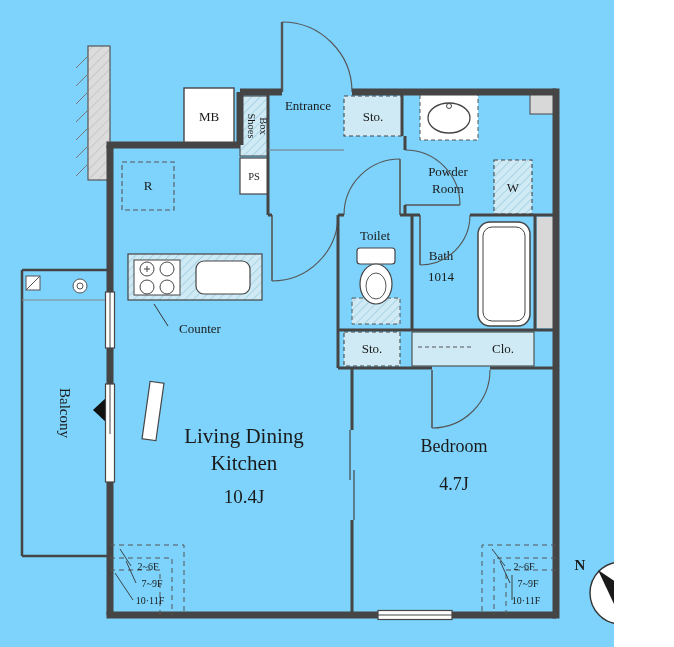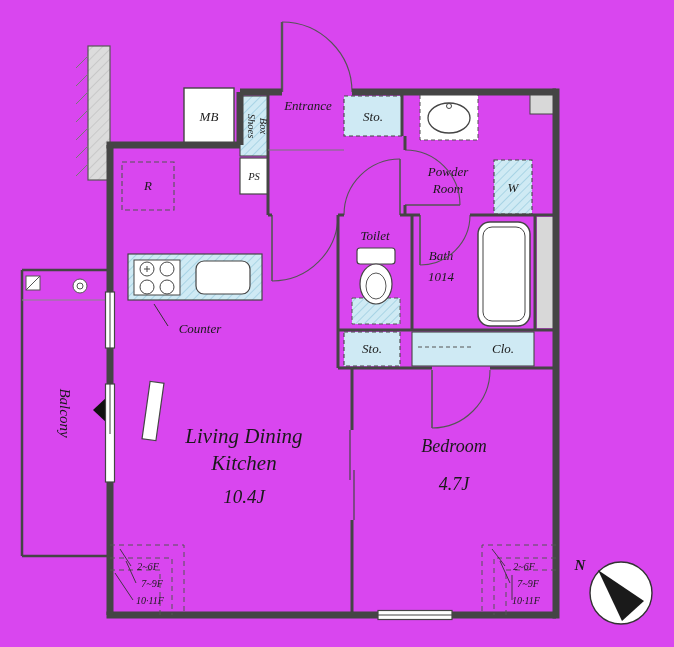--- a/index.html
+++ b/index.html
@@ -1,17 +1,17 @@
 <!DOCTYPE html>
 <html><head>
 <meta charset="utf-8">
 <style>
   html,body{margin:0;padding:0;background:#ffffff;}
-  .stage{position:relative;width:674px;height:647px;background:#d946ef;overflow:hidden;
-         font-family:"Liberation Serif",serif;font-style:italic;}
+  .stage{position:relative;width:614px;height:647px;background:#7dd3fc;overflow:hidden;
+         font-family:"Liberation Serif",serif;}
   svg text{font-family:"Liberation Serif",serif;fill:#1a1a1a;}
   .lbl{font-size:13px;}
   .lbl-sm{font-size:10.5px;}
   .lbl-xs{font-size:10px;}
   .room-big{font-size:21px;}
   .room-size{font-size:19px;}
   .room-med{font-size:18px;}
   .vert{font-size:15px;}
 </style>
 </head>

